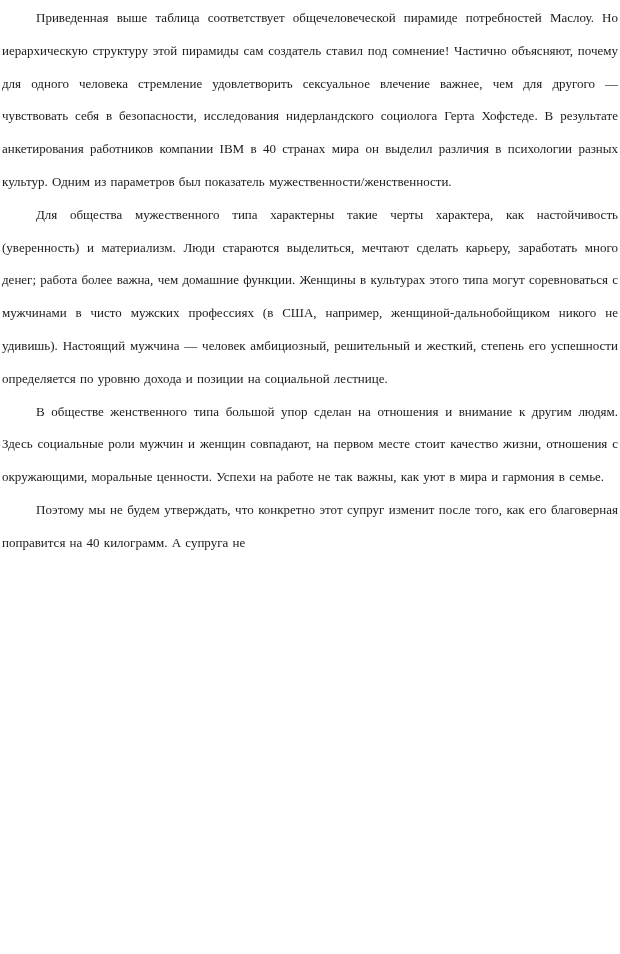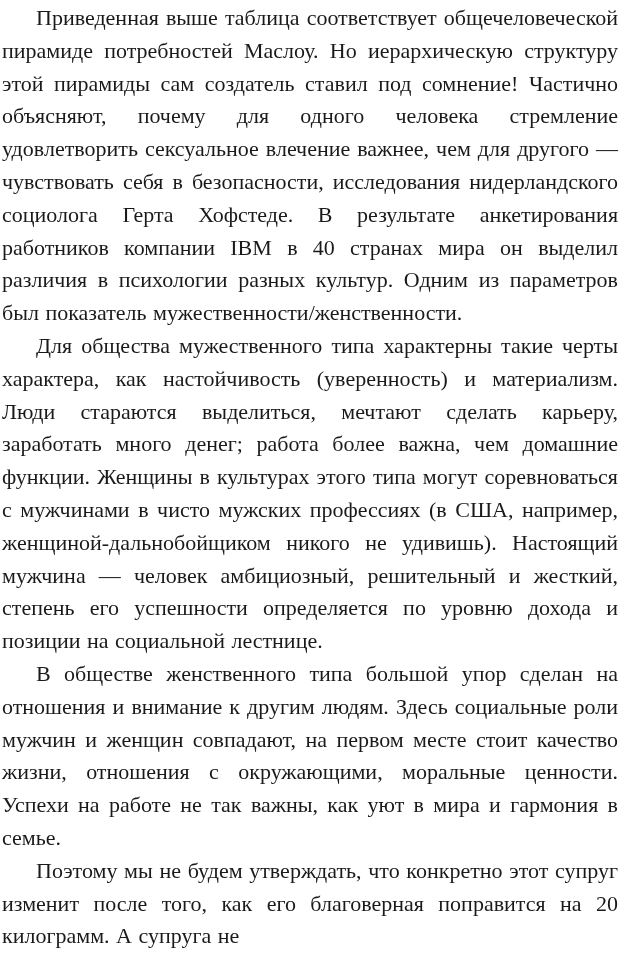--- a/index.html
+++ b/index.html
@@ -8,33 +8,33 @@
     background: #ffffff;
   }
   .page {
     box-sizing: border-box;
     width: 620px;
     height: 954px;
     overflow: hidden;
     background: #ffffff;
     padding: 2px 2px 0 2px;
     font-family: "Liberation Serif", "DejaVu Serif", serif;
-    font-size: 22px;
+    font-size: 13px;
     line-height: 32.8px;
     color: #1a1a1a;
     text-align: justify;
   }
   .page p {
     margin: 0;
     padding: 0;
     text-indent: 34px;
     word-spacing: 1px;
   }
 </style>
 </head>
 <body>
 
 <div class="page">
   <p>Приведенная выше таблица соответствует общечеловеческой пирамиде потребностей Маслоу. Но иерархическую структуру этой пирамиды сам создатель ставил под сомнение! Частично объясняют, почему для одного человека стремление удовлетворить сексуальное влечение важнее, чем для другого — чувствовать себя в безопасности, исследования нидерландского социолога Герта Хофстеде. В результате анкетирования работников компании IBM в 40 странах мира он выделил различия в психологии разных культур. Одним из параметров был показатель мужественности/женственности.</p>
   <p>Для общества мужественного типа характерны такие черты характера, как настойчивость (уверенность) и материализм. Люди стараются выделиться, мечтают сделать карьеру, заработать много денег; работа более важна, чем домашние функции. Женщины в культурах этого типа могут соревноваться с мужчинами в чисто мужских профессиях (в США, например, женщиной-дальнобойщиком никого не удивишь). Настоящий мужчина — человек амбициозный, решительный и жесткий, степень его успешности определяется по уровню дохода и позиции на социальной лестнице.</p>
   <p>В обществе женственного типа большой упор сделан на отношения и внимание к другим людям. Здесь социальные роли мужчин и женщин совпадают, на первом месте стоит качество жизни, отношения с окружающими, моральные ценности. Успехи на работе не так важны, как уют в мира и гармония в семье.</p>
-  <p>Поэтому мы не будем утверждать, что конкретно этот супруг изменит после того, как его благоверная поправится на 20 килограмм. А супруга не</p>
+  <p>Поэтому мы не будем утверждать, что конкретно этот супруг изменит после того, как его благоверная поправится на 40 килограмм. А супруга не</p>
 </div>
 
 </body></html>

